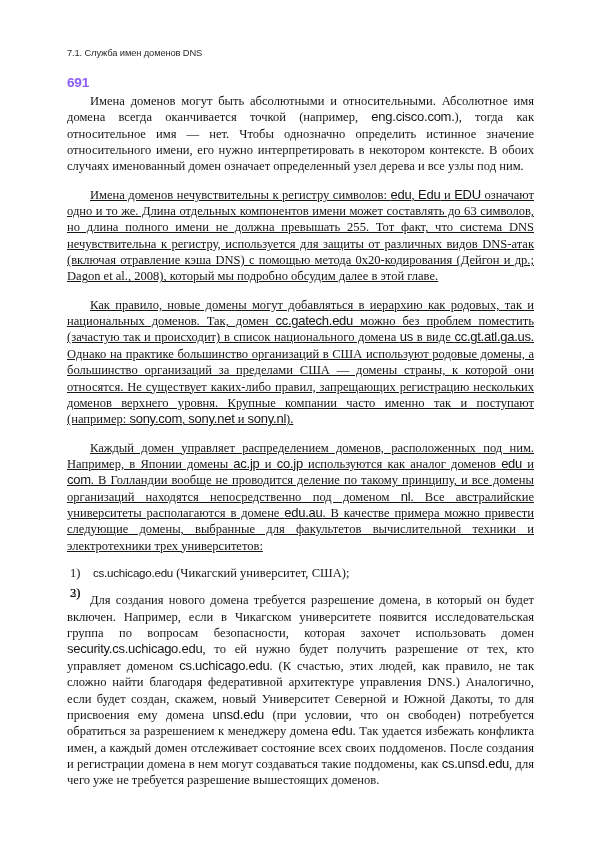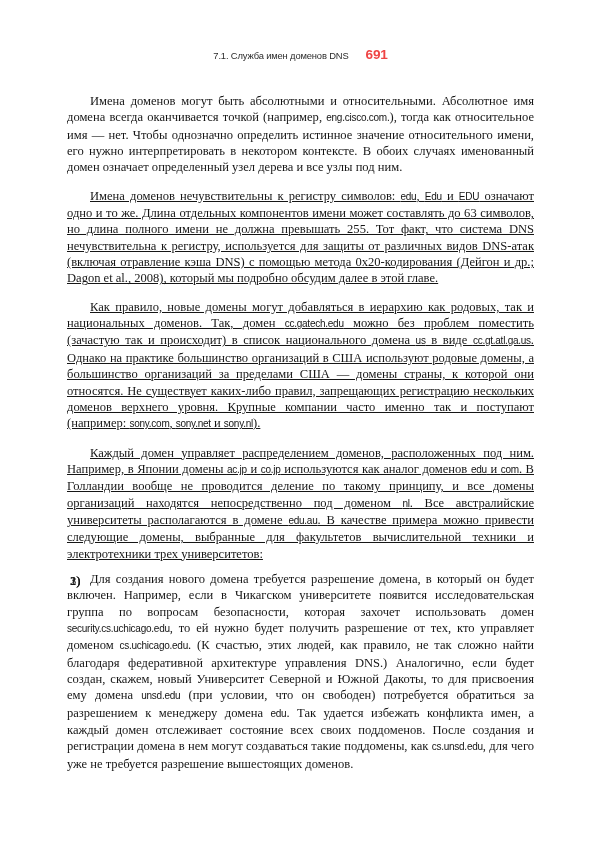--- a/index.html
+++ b/index.html
@@ -22,35 +22,36 @@
   }
 
   
   .runhead {
     position: absolute;
     top: 47px;
     left: 67px;
     right: 66px;
     display: flex;
     align-items: baseline;
-    justify-content: center;
+    justify-content: flex-end;
     gap: 17px;
+    flex-direction: column;
   }
   .runhead-title {
     font-family: "Liberation Sans", "DejaVu Sans", sans-serif;
     font-size: 9.4px;
     letter-spacing: -0.15px;
     color: #2b2b2b;
     white-space: nowrap;
   }
   .runhead-folio {
     font-family: "Liberation Sans", "DejaVu Sans", sans-serif;
     font-size: 13.6px;
     font-weight: bold;
-    color: #ef4444;
+    color: #8b5cf6;
     letter-spacing: -0.2px;
   }
 
   
   .textblock {
     position: absolute;
     top: 93px;
     left: 67px;
     width: 467px;
   }
@@ -64,21 +65,21 @@
     hyphens: manual;
   }
   p.body + p.body {
     margin-top: 12px;
     text-decoration: underline;
   }
 
   
   .mono {
     font-family: "Liberation Sans", "DejaVu Sans", sans-serif;
-    font-size: 10px;
+    font-size: 13px;
     letter-spacing: -0.25px;
     color: #141414;
   }
 
   
   ol.domains {
     list-style: none;
     margin: 9px 0 9px 0;
     padding: 0;
   }
@@ -116,21 +117,21 @@
 
     <p class="body">Имена доменов могут быть абсолютными и относительными. Абсолютное имя домена всегда оканчивается точкой (например, <span class="mono">eng.cisco.com.</span>), тогда как относительное имя — нет. Чтобы однозначно определить истинное значение относительного имени, его нужно интерпретировать в некотором контексте. В обоих случаях именованный домен означает определенный узел дерева и все узлы под ним.</p>
 
     <p class="body">Имена доменов нечувствительны к регистру символов: <span class="mono">edu</span>, <span class="mono">Edu</span> и <span class="mono">EDU</span> означают одно и то же. Длина отдельных компонентов имени может составлять до 63 символов, но длина полного имени не должна превышать 255. Тот факт, что система DNS нечувствительна к регистру, используется для защиты от различных видов DNS-атак (включая отравление кэша DNS) с помощью метода 0x20-кодирования (Дейгон и др.; Dagon et al., 2008), который мы подробно обсудим далее в этой главе.</p>
 
     <p class="body">Как правило, новые домены могут добавляться в иерархию как родовых, так и национальных доменов. Так, домен <span class="mono">cc.gatech.edu</span> можно без проблем поместить (зачастую так и происходит) в список национального домена <span class="mono">us</span> в виде <span class="mono">cc.gt.atl.ga.us</span>. Однако на практике большинство организаций в США используют родовые домены, а большинство организаций за пределами США — домены страны, к которой они относятся. Не существует каких-либо правил, запрещающих регистрацию нескольких доменов верхнего уровня. Крупные компании часто именно так и поступают (например: <span class="mono">sony.com</span>, <span class="mono">sony.net</span> и <span class="mono">sony.nl</span>).</p>
 
     <p class="body">Каждый домен управляет распределением доменов, расположенных под ним. Например, в Японии домены <span class="mono">ac.jp</span> и <span class="mono">co.jp</span> используются как аналог доменов <span class="mono">edu</span> и <span class="mono">com</span>. В Голландии вообще не проводится деление по такому принципу, и все домены организаций находятся непосредственно под доменом <span class="mono">nl</span>. Все австралийские университеты располагаются в домене <span class="mono">edu.au</span>. В качестве примера можно привести следующие домены, выбранные для факультетов вычислительной техники и электротехники трех университетов:</p>
 
     <ol class="domains">
-        <li><span class="num">1)</span></li>
+        <li><span class="num">1)</span><span class="txt"><span class="mono">cs.uchicago.edu</span> (Чикагский университет, США);</span></li>
         <li><span class="num">2)</span></li>
         <li><span class="num">3)</span></li>
       </ol>
 
     <p class="body">Для создания нового домена требуется разрешение домена, в который он будет включен. Например, если в Чикагском университете появится исследовательская группа по вопросам безопасности, которая захочет использовать домен <span class="mono">security.cs.uchicago.edu</span>, то ей нужно будет получить разрешение от тех, кто управляет доменом <span class="mono">cs.uchicago.edu</span>. (К счастью, этих людей, как правило, не так сложно найти благодаря федеративной архитектуре управления DNS.) Аналогично, если будет создан, скажем, новый Университет Северной и Южной Дакоты, то для присвоения ему домена <span class="mono">unsd.edu</span> (при условии, что он свободен) потребуется обратиться за разрешением к менеджеру домена <span class="mono">edu</span>. Так удается избежать конфликта имен, а каждый домен отслеживает состояние всех своих поддоменов. После создания и регистрации домена в нем могут создаваться такие поддомены, как <span class="mono">cs.unsd.edu</span>, для чего уже не требуется разрешение вышестоящих доменов.</p>
 
   </div>
 
 </div>
 

